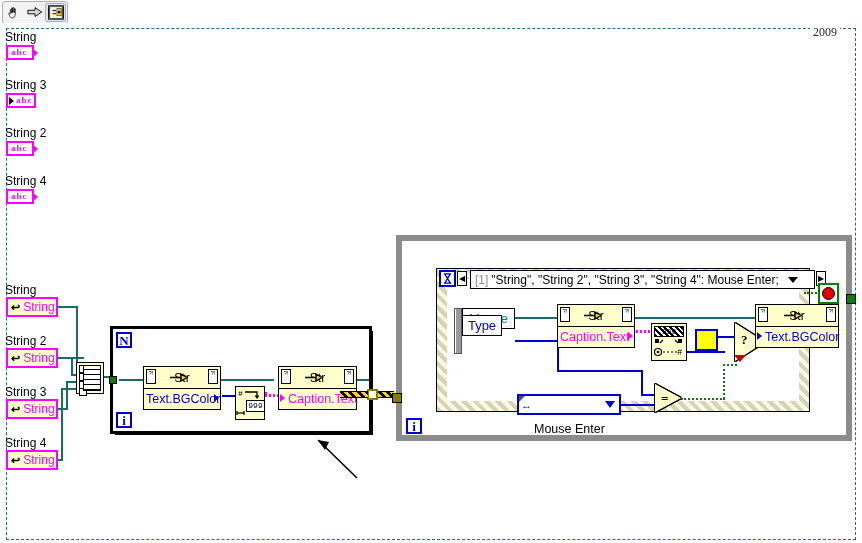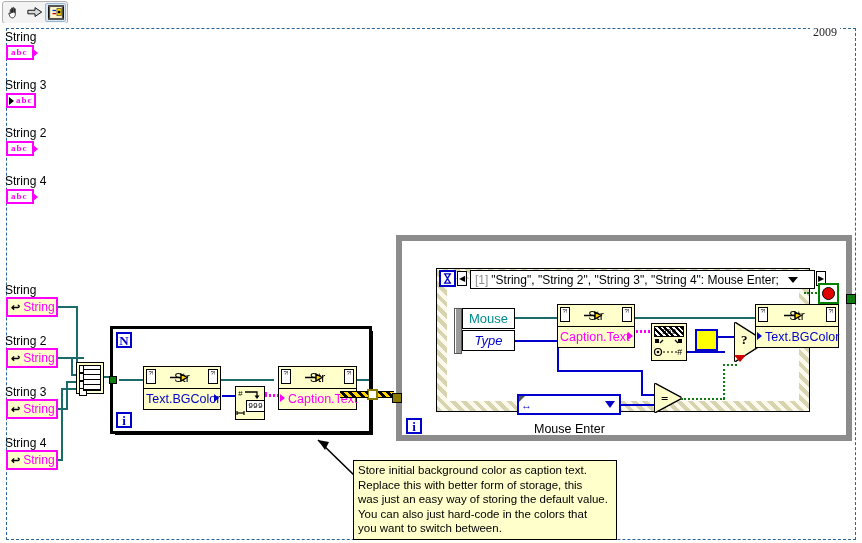--- a/index.html
+++ b/index.html
@@ -609,21 +609,21 @@
     <div class="loop-i" style="left:4px; top:177px;">i</div>
 
     <div class="tunnel tunnel-olv" style="left:-10px; top:152px; width:10px; height:10px;"></div>
 
     <div class="event-struct" style="left:35px; top:28px; width:372px; height:142px;">
 
       <div style="position:absolute; left:0; top:0; right:0; bottom:0; background:#fff;"></div>
 
       <div class="ev-data-bar" style="left:7px; top:29px; width:8px; height:46px;"></div>
       <div class="ev-item ev-ctlref" style="left:15px; top:29px; width:53px;">Mouse</div>
-      <div class="ev-item ev-type" style="left:15px; top:51px; width:53px;font-style:italic;">Type</div>
+      <div class="ev-item ev-type" style="left:15px; top:36px; width:40px;">Type</div>
 
       <div class="wire wire-h" style="left:68px; top:38px; width:42px;"></div>
 
       <div class="wire wire-h wire-blue" style="left:68px; top:61px; width:44px;"></div>
       <div class="wire wire-v wire-blue" style="left:110px; top:61px; height:32px;"></div>
       <div class="wire wire-h wire-blue" style="left:110px; top:91px; width:86px;"></div>
       <div class="wire wire-v wire-blue" style="left:194px; top:91px; height:26px;"></div>
       <div class="wire wire-h wire-blue" style="left:194px; top:115px; width:14px;"></div>
 
       <div class="prop-node" style="left:110px; top:25px; width:78px; height:44px;">
@@ -725,19 +725,14 @@
   <div class="wire-dot" style="left:804px; top:269px; width:16px;"></div>
   <div class="stop-btn" style="left:818px; top:260px;">
     <div class="stop-inner"></div>
   </div>
 
   <svg id="comment-leader" style="left:300px; top:393px; width:80px; height:70px;" width="80" height="70" viewBox="0 0 80 70">
     <path d="M57 62 L18 24" stroke="#000" stroke-width="1.6" fill="none"></path>
     <path d="M18 24 l11 2 -4 8 z" fill="#000"></path>
   </svg>
 
-  <div id="comment" style="left:353px; top:437px; width:264px; height:80px;">Store initial background color as caption text.
-Replace this with better form of storage, this
-was just an easy way of storing the default value.
-You can also just hard-code in the colors that
-you want to switch between.</div>
 
 </div>
 
 </body></html>

